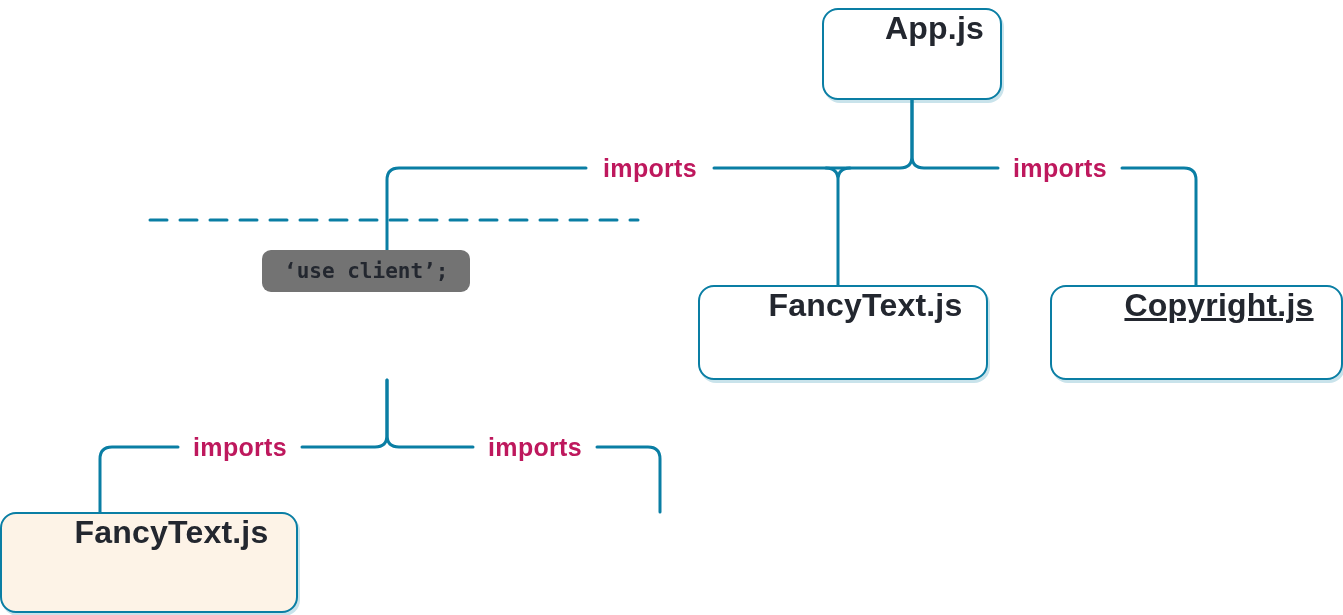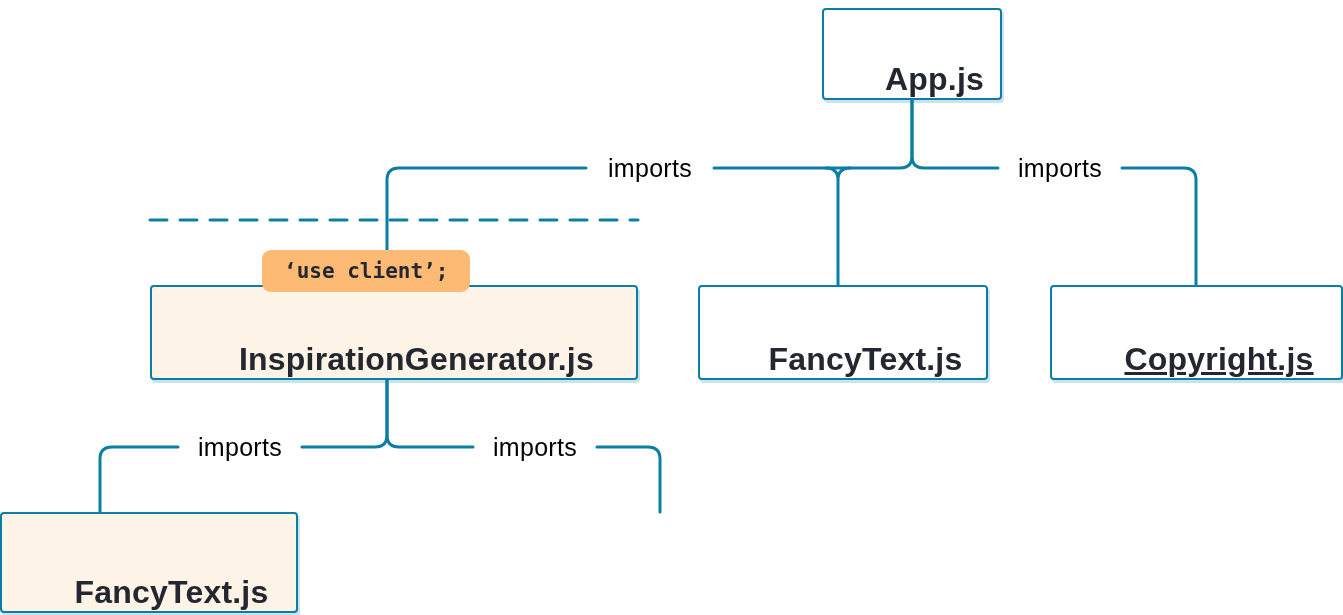--- a/index.html
+++ b/index.html
@@ -17,25 +17,25 @@
   }
   .wires {
     position: absolute;
     left: 0; top: 0;
     z-index: 1;
   }
   .node {
     position: absolute;
     z-index: 2;
     display: flex;
-    align-items: flex-end;
+    align-items: flex-start;
     justify-content: center;
     background: #ffffff;
     border: 2.5px solid #0a7ea4;
-    border-radius: 4px;
+    border-radius: 16px;
     box-shadow: 2px 3px 0 rgba(8,126,164,0.22);
     color: #23272f;
     font-size: 32px;
     font-weight: 600;
     letter-spacing: 0.2px;
     box-sizing: border-box;
     white-space: nowrap;
     padding-left: 45px;
   }
   .node.client {
@@ -51,35 +51,35 @@
   .directive-tag {
     position: absolute;
     z-index: 3;
     left: 262px;
     top: 250px;
     height: 42px;
     padding: 0 22px;
     display: flex;
     align-items: center;
     justify-content: center;
-    background: #fdba74;
+    background: #737373;
     border-radius: 9px;
     font-family: "DejaVu Sans Mono", monospace;
     font-weight: bold;
     font-size: 21px;
     color: #23272f;
     white-space: nowrap;
   }
 
   .edge-label {
     position: absolute;
     z-index: 2;
-    color: #000000;
+    color: #be185d;
     font-size: 25px;
-    font-weight: normal;
+    font-weight: bold;
     text-align: center;
     white-space: nowrap;
     transform: translate(-50%, -50%);
     letter-spacing: 0.3px;
   }
   .lbl-app-insp  { left: 650px;  top: 168px; }
   .lbl-app-copy  { left: 1060px; top: 168px; }
   .lbl-insp-ft   { left: 240px;  top: 447px; }
   .lbl-insp-insp { left: 535px;  top: 447px; }
 </style>
@@ -107,23 +107,20 @@
   <span class="edge-label lbl-app-copy">imports</span>
   <span class="edge-label lbl-insp-ft">imports</span>
   <span class="edge-label lbl-insp-insp">imports</span>
 
   <div class="node node-app">
     <span>App.js</span>
   </div>
 
   <div class="directive-tag">‘use client’;</div>
 
-  <div class="node client node-inspiration">
-    <span>InspirationGenerator.js</span>
-  </div>
 
   <div class="node node-fancytext-top">
     <span>FancyText.js</span>
   </div>
 
   <div class="node node-copyright">
     <span>Copyright.js</span>
   </div>
 
   <div class="node client node-fancytext-bot">

